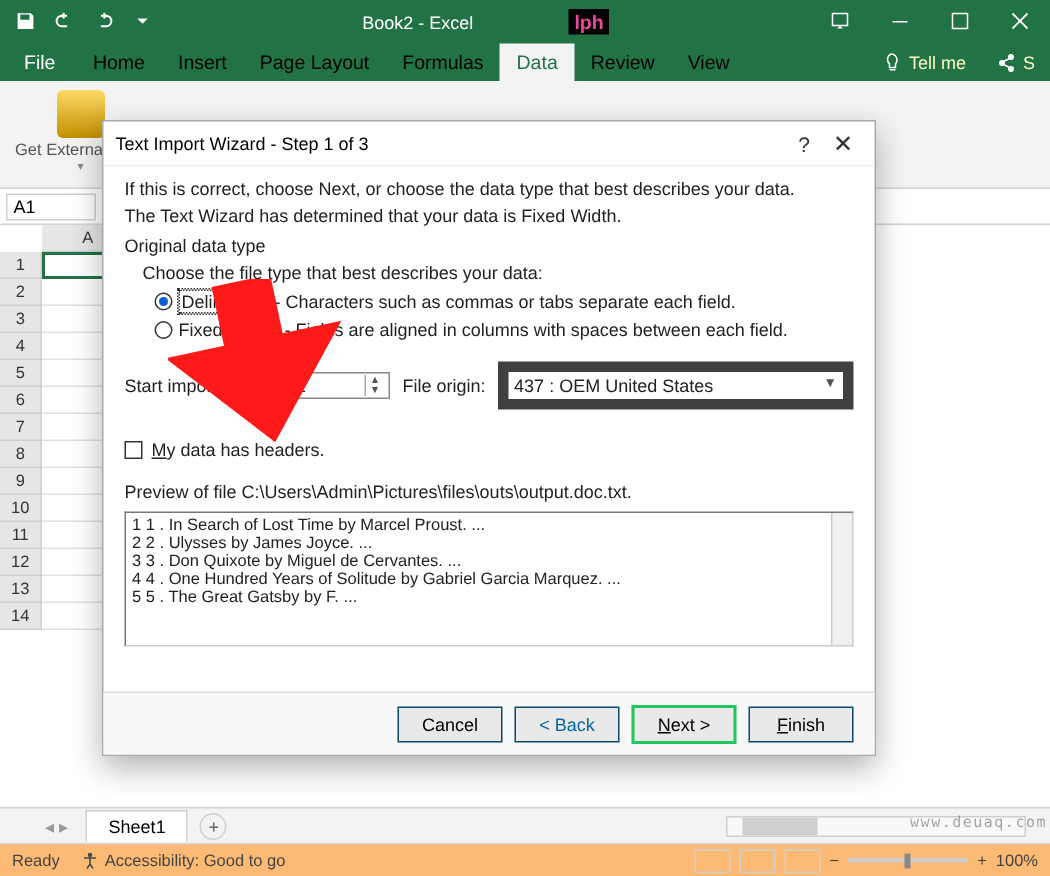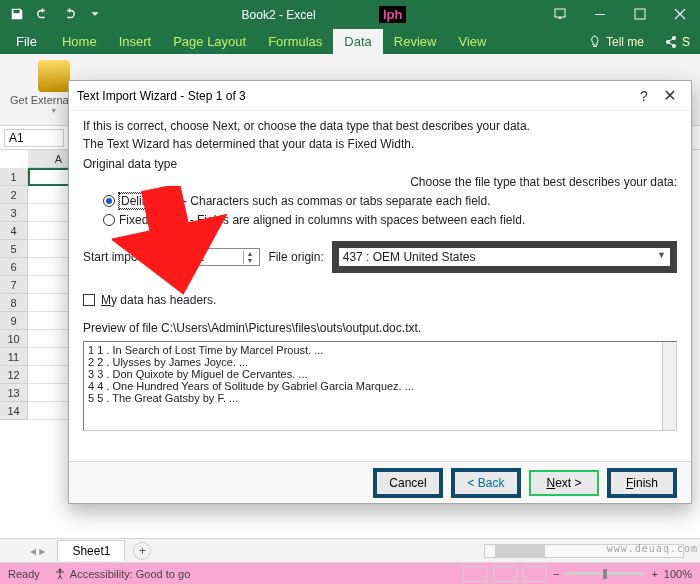--- a/index.html
+++ b/index.html
@@ -11,21 +11,21 @@
 .qa-btn { width: 26px; height: 28px; display: flex; align-items: center; justify-content: center; }
 .qa-btn svg { width: 14px; height: 14px; }
 .titlebar-center { flex: 1; text-align: center; font-size: 12px; }
 .titlebar-right { display: flex; }
 .win-btn { width: 40px; height: 28px; display: flex; align-items: center; justify-content: center; }
 .lph-logo { background: #000; color: #ec4899; padding: 1px 4px; font-weight: bold; margin-left: 60px; font-size: 13px; }
 
 
 .ribbon-tabs { height: 26px; background: #217346; display: flex; align-items: flex-end; padding-left: 2px; }
 .file-tab { background: #217346; color: #fff; padding: 5px 14px; font-size: 13px; }
-.ribbon-tab { color: #bef264; padding: 5px 11px; font-size: 13px; cursor: pointer; }
+.ribbon-tab { color: #000000; padding: 5px 11px; font-size: 13px; cursor: pointer; }
 .ribbon-tab.active { background: #f3f3f3; color: #217346; }
 .ribbon-share { margin-left: auto; display: flex; }
 .ribbon-share-item { color: #fef9c3; padding: 5px 10px; display: flex; align-items: center; gap: 4px; }
 
 
 .ribbon-content { height: 72px; background: #f3f3f3; border-bottom: 1px solid #d4d4d4; display: flex; padding: 4px; }
 .ribbon-group { display: flex; flex-direction: column; align-items: center; padding: 2px 6px; color: #555; }
 .get-data-icon { width: 32px; height: 32px; background: linear-gradient(#ffd966, #bf9000); border-radius: 4px; margin-bottom: 2px; }
 
 
@@ -44,57 +44,57 @@
 
 
 .sheet-tabs { position: absolute; bottom: 22px; left: 0; right: 0; height: 24px; background: #f3f3f3; border-top: 1px solid #d4d4d4; display: flex; align-items: center; padding-left: 30px; }
 .sheet-nav { display: flex; gap: 8px; margin-right: 12px; color: #999; }
 .sheet-tab { background: #fff; border: 1px solid #cfcfcf; border-bottom: none; padding: 3px 14px; font-size: 12px; }
 .new-sheet { width: 18px; height: 18px; border: 1px solid #cfcfcf; border-radius: 50%; display: flex; align-items: center; justify-content: center; margin-left: 8px; color: #555; }
 .hscroll { margin-left: auto; width: 200px; height: 14px; border: 1px solid #cfcfcf; background: #f8f8f8; position: relative; margin-right: 16px; }
 .hscroll-thumb { position: absolute; left: 10px; top: 0; width: 50px; height: 12px; background: #cfcfcf; }
 
 
-.status-bar { position: absolute; bottom: 0; left: 0; right: 0; height: 22px; background: #f9a8d4; border-top: 1px solid #d4d4d4; display: flex; align-items: center; padding: 0 8px; font-size: 11px; color: #444; }
+.status-bar { position: absolute; bottom: 0; left: 0; right: 0; height: 22px; background: #fdba74; border-top: 1px solid #d4d4d4; display: flex; align-items: center; padding: 0 8px; font-size: 11px; color: #444; }
 .status-right { margin-left: auto; display: flex; align-items: center; gap: 6px; }
 .view-btn { width: 24px; height: 16px; border: 1px solid #cfcfcf; }
 .zoom-slider { width: 80px; height: 3px; background: #cfcfcf; position: relative; }
 .zoom-thumb { position: absolute; left: 38px; top: -3px; width: 4px; height: 10px; background: #888; }
 
 
-.dialog { position: absolute; left: 68px; top: 80px; width: 624px; height: 424px; background: #fff; border: 1px solid #aaa; box-shadow: 0 8px 20px rgba(0,0,0,0.3); }
+.dialog { position: absolute; left: 68px; top: 80px; width: 516px; height: 424px; background: #fff; border: 1px solid #aaa; box-shadow: 0 8px 20px rgba(0,0,0,0.3); }
 .dialog-tb { height: 30px; display: flex; align-items: center; padding: 0 8px; border-bottom: 1px solid #eee; }
 .dialog-title { flex: 1; font-size: 12px; }
 .dialog-help { width: 26px; text-align: center; font-size: 14px; color: #333; }
 .dialog-close { width: 26px; text-align: center; font-size: 16px; color: #333; }
 .dialog-body { padding: 8px 14px; font-size: 12px; color: #222; }
 .dlg-line { margin-bottom: 4px; }
 .fieldset-label { margin-top: 6px; }
-.choose-line { margin-left: 12px; margin-top: 4px; text-align: right; }
+.choose-line { margin-left: 12px; margin-top: 4px; }
 .radio-row { margin-left: 20px; margin-top: 4px; display: flex; align-items: center; gap: 4px; }
 .radio-circle { width: 12px; height: 12px; border: 1px solid #333; border-radius: 50%; display: inline-flex; align-items: center; justify-content: center; }
 .radio-dot { width: 6px; height: 6px; background: #0a5bd4; border-radius: 50%; }
 .radio-label { border: 1px dotted #333; padding: 0 1px; text-decoration: underline dotted transparent; }
 .radio-label.sel { }
 .radio-desc { margin-left: 6px; }
 .import-row { margin-top: 14px; display: flex; align-items: center; gap: 8px; }
 .spin-input { width: 68px; border: 1px solid #888; padding: 1px 4px; display: flex; align-items: center; }
 .spin-val { flex: 1; }
 .spin-btns { display: flex; flex-direction: column; margin-left: 2px; border-left: 1px solid #aaa; }
 .spin-btn { font-size: 7px; line-height: 7px; padding: 0 2px; color: #555; }
 .origin-select { flex: 1; border: 7px solid #404040; padding: 2px 4px; display: flex; align-items: flex-start; }
 .origin-sel-btn { margin-left: auto; color: #555; font-size: 9px; }
 .headers-row { margin-top: 20px; display: flex; align-items: center; gap: 6px; }
 .checkbox { width: 12px; height: 12px; border: 1px solid #333; }
 .preview-label { margin-top: 14px; }
 .preview-box { margin-top: 6px; border: 1px inset #ccc; height: 90px; padding: 2px 4px; font-family: "Courier New", monospace; font-size: 11px; overflow: hidden; position: relative; }
 .preview-line { white-space: pre; }
 .preview-scroll { position: absolute; right: 0; top: 0; width: 14px; height: 100%; background: #f0f0f0; border-left: 1px solid #ccc; }
 .dialog-buttons { position: absolute; bottom: 0; left: 0; right: 0; height: 42px; border-top: 1px solid #ddd; display: flex; align-items: center; justify-content: flex-end; gap: 8px; padding-right: 14px; background: #f8f8f8; }
-.dlg-btn { min-width: 70px; padding: 4px 10px; border: 4px solid #0c4a6e; background: #e9e9e9; text-align: center; font-size: 12px; }
+.dlg-btn { min-width: 70px; padding: 4px 10px; border: 1px solid #0c4a6e; background: #e9e9e9; text-align: center; font-size: 12px; }
 .dlg-btn.disabled { color: #0369a1; }
 .dlg-btn.primary { border: 2px solid #22c55e; }
 
 
 .red-arrow { position: absolute; left: 112px; top: 186px; width: 140px; height: 120px; pointer-events: none; }
 
 
 .watermark { position: absolute; right: 2px; bottom: 30px; font-size: 10px; color: rgba(0,0,0,0.35); font-family: monospace; letter-spacing: 1px; }
 </style>
 </head>

